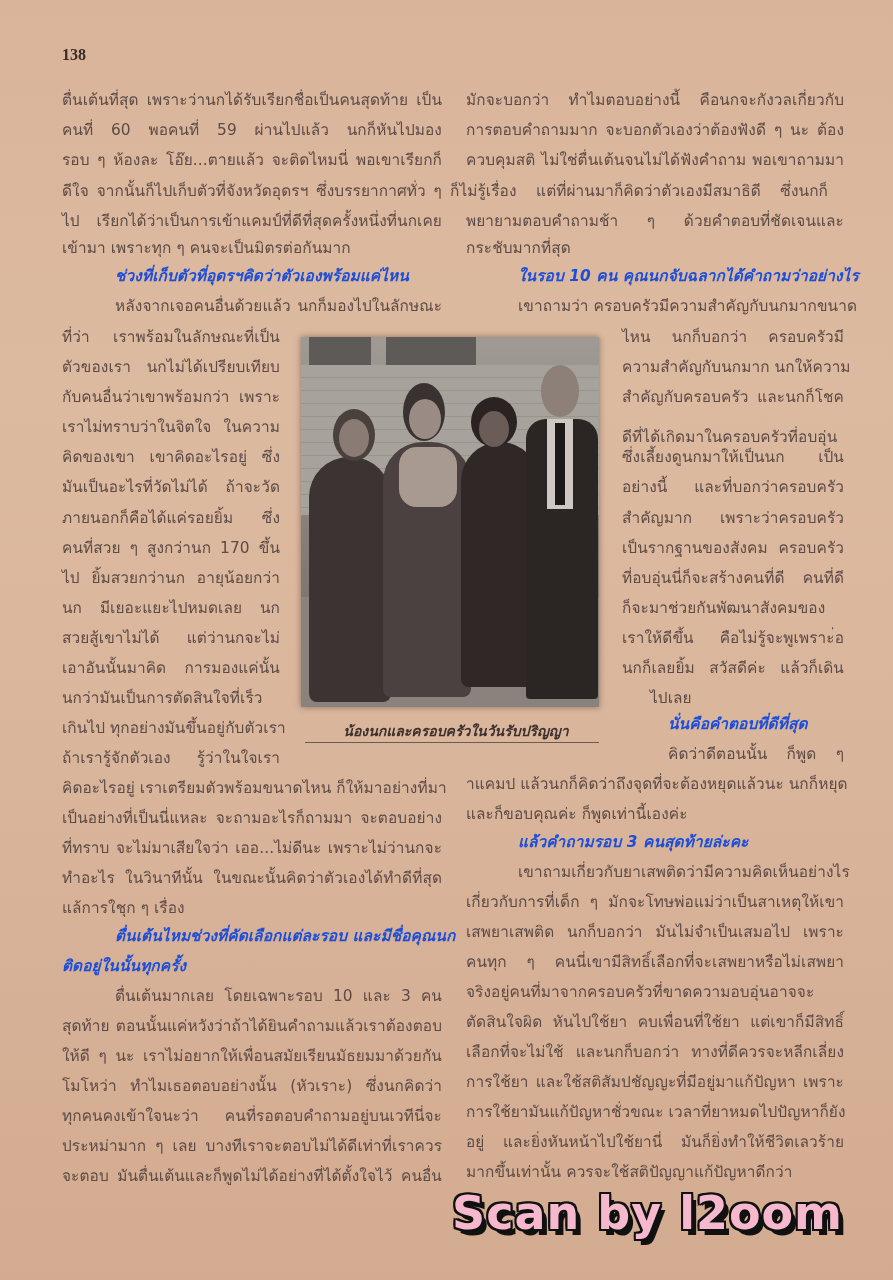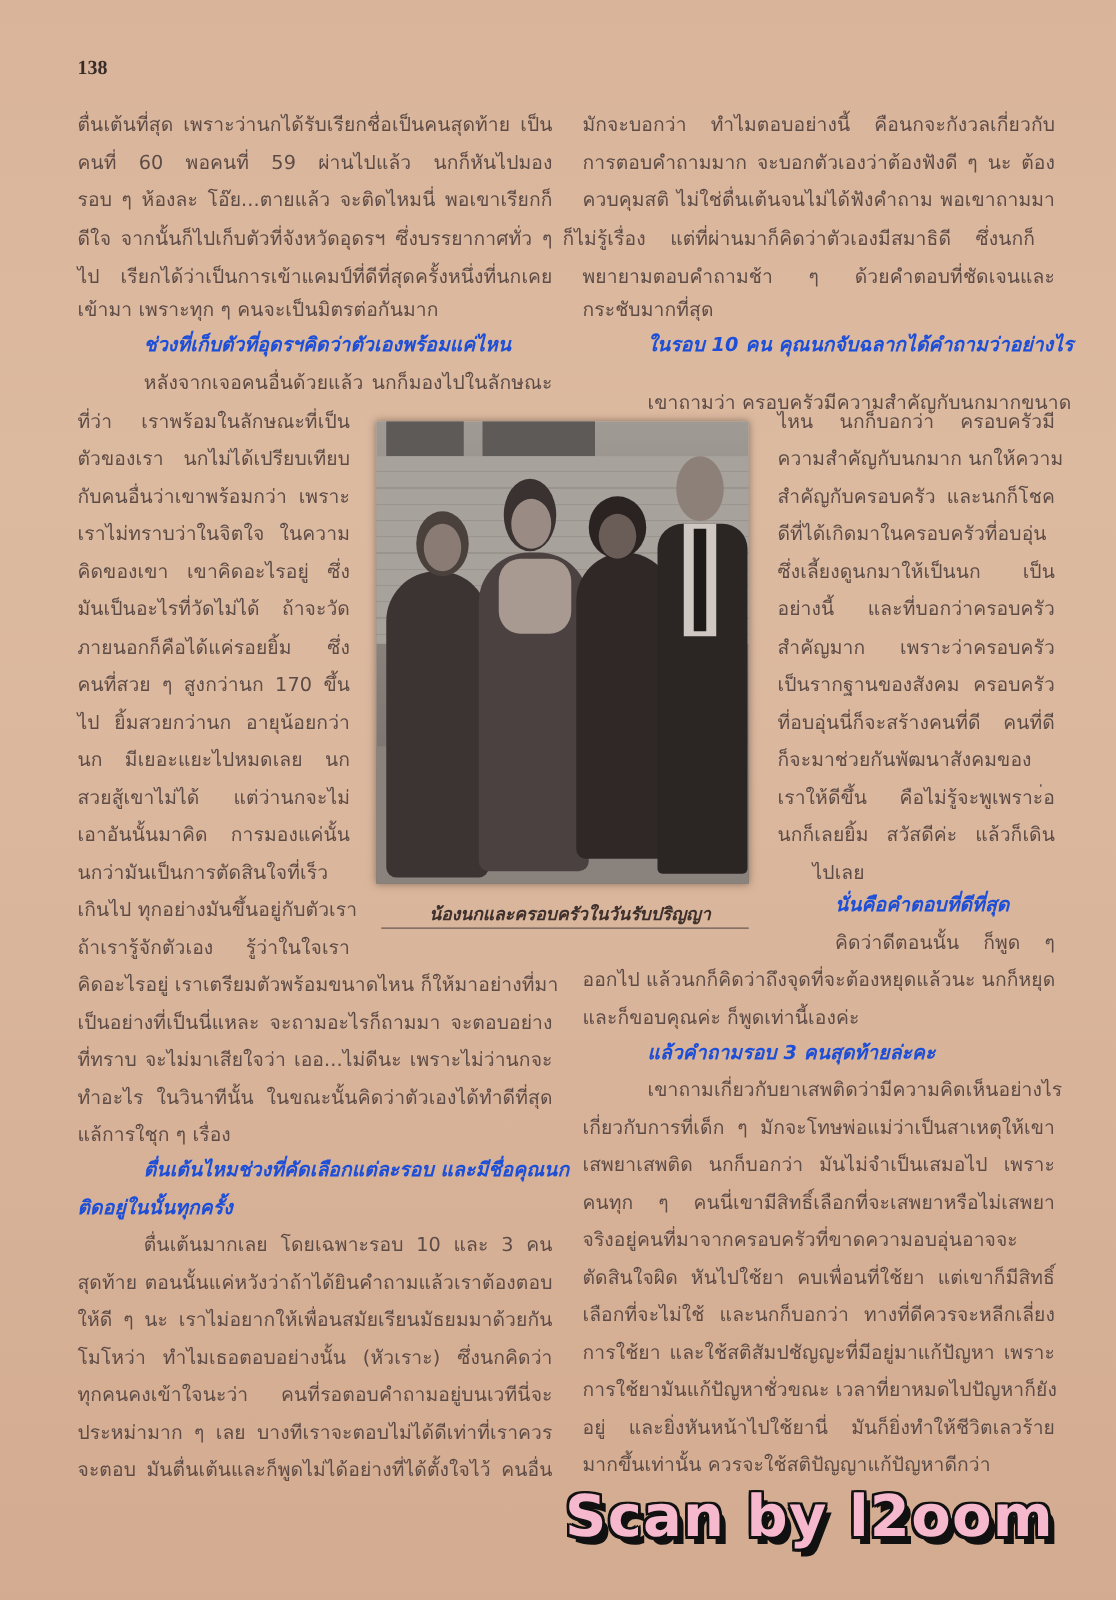--- a/index.html
+++ b/index.html
@@ -97,39 +97,39 @@
 
 <div>
   <div class="line justify" style="left:466px;top:90px;width:378px">มักจะบอกว่า ทำไมตอบอย่างนี้ คือนกจะกังวลเกี่ยวกับ</div>
   <div class="line justify" style="left:466px;top:120px;width:378px">การตอบคำถามมาก จะบอกตัวเองว่าต้องฟังดี ๆ นะ ต้อง</div>
   <div class="line justify" style="left:466px;top:150px;width:378px">ควบคุมสติ ไม่ใช่ตื่นเต้นจนไม่ได้ฟังคำถาม พอเขาถามมา</div>
   <div class="line justify" style="left:450px;top:181px;width:378px">ก็ไม่รู้เรื่อง แต่ที่ผ่านมาก็คิดว่าตัวเองมีสมาธิดี ซึ่งนกก็</div>
   <div class="line justify" style="left:466px;top:211px;width:378px">พยายามตอบคำถามช้า ๆ ด้วยคำตอบที่ชัดเจนและ</div>
   <div class="line" style="left:466px;top:238px">กระชับมากที่สุด</div>
 
   <div class="line heading justify" style="left:518px;top:266px;width:326px">ในรอบ 10 คน คุณนกจับฉลากได้คำถามว่าอย่างไร</div>
-  <div class="line justify" style="left:518px;top:312px;width:326px">เขาถามว่า ครอบครัวมีความสำคัญกับนกมากขนาด</div>
+  <div class="line justify" style="left:518px;top:296px;width:326px">เขาถามว่า ครอบครัวมีความสำคัญกับนกมากขนาด</div>
 
   <div class="line justify" style="left:622px;top:327px;width:222px">ไหน นกก็บอกว่า ครอบครัวมี</div>
   <div class="line justify" style="left:622px;top:357px;width:222px">ความสำคัญกับนกมาก นกให้ความ</div>
   <div class="line justify" style="left:622px;top:387px;width:222px">สำคัญกับครอบครัว และนกก็โชค</div>
-  <div class="line justify" style="left:622px;top:417px;width:222px">ดีที่ได้เกิดมาในครอบครัวที่อบอุ่น</div>
+  <div class="line justify" style="left:622px;top:427px;width:222px">ดีที่ได้เกิดมาในครอบครัวที่อบอุ่น</div>
   <div class="line justify" style="left:622px;top:447px;width:222px">ซึ่งเลี้ยงดูนกมาให้เป็นนก เป็น</div>
   <div class="line justify" style="left:622px;top:477px;width:222px">อย่างนี้ และที่บอกว่าครอบครัว</div>
   <div class="line justify" style="left:622px;top:508px;width:222px">สำคัญมาก เพราะว่าครอบครัว</div>
   <div class="line justify" style="left:622px;top:538px;width:222px">เป็นรากฐานของสังคม ครอบครัว</div>
   <div class="line justify" style="left:622px;top:568px;width:222px">ที่อบอุ่นนี่ก็จะสร้างคนที่ดี คนที่ดี</div>
   <div class="line justify" style="left:622px;top:598px;width:222px">ก็จะมาช่วยกันพัฒนาสังคมของ</div>
   <div class="line justify" style="left:622px;top:628px;width:222px">เราให้ดีขึ้น คือไม่รู้จะพูเพราะ่อ</div>
   <div class="line justify" style="left:622px;top:658px;width:222px">นกก็เลยยิ้ม สวัสดีค่ะ แล้วก็เดิน</div>
   <div class="line" style="left:650px;top:688px">ไปเลย</div>
 
   <div class="line heading" style="left:668px;top:714px">นั่นคือคำตอบที่ดีที่สุด</div>
   <div class="line justify" style="left:668px;top:744px;width:176px">คิดว่าดีตอนนั้น ก็พูด ๆ</div>
-  <div class="line justify" style="left:466px;top:774px;width:378px">ออกไป แล้วนกก็คิดว่าถึงจุดที่จะต้องหยุดแล้วนะ นกก็หยุด</div>
+  <div class="line justify" style="left:466px;top:774px;width:378px">าแคมป แล้วนกก็คิดว่าถึงจุดที่จะต้องหยุดแล้วนะ นกก็หยุด</div>
   <div class="line" style="left:466px;top:804px">และก็ขอบคุณค่ะ ก็พูดเท่านี้เองค่ะ</div>
 
   <div class="line heading" style="left:518px;top:832px">แล้วคำถามรอบ 3 คนสุดท้ายล่ะคะ</div>
   <div class="line justify" style="left:518px;top:862px;width:326px">เขาถามเกี่ยวกับยาเสพติดว่ามีความคิดเห็นอย่างไร</div>
   <div class="line justify" style="left:466px;top:892px;width:378px">เกี่ยวกับการที่เด็ก ๆ มักจะโทษพ่อแม่ว่าเป็นสาเหตุให้เขา</div>
   <div class="line justify" style="left:466px;top:922px;width:378px">เสพยาเสพติด นกก็บอกว่า มันไม่จำเป็นเสมอไป เพราะ</div>
   <div class="line justify" style="left:466px;top:952px;width:378px">คนทุก ๆ คนนี่เขามีสิทธิ์เลือกที่จะเสพยาหรือไม่เสพยา</div>
   <div class="line justify" style="left:466px;top:982px;width:378px">จริงอยู่คนที่มาจากครอบครัวที่ขาดความอบอุ่นอาจจะ</div>
   <div class="line justify" style="left:466px;top:1012px;width:378px">ตัดสินใจผิด หันไปใช้ยา คบเพื่อนที่ใช้ยา แต่เขาก็มีสิทธิ์</div>
   <div class="line justify" style="left:466px;top:1042px;width:378px">เลือกที่จะไม่ใช้ และนกก็บอกว่า ทางที่ดีควรจะหลีกเลี่ยง</div>

